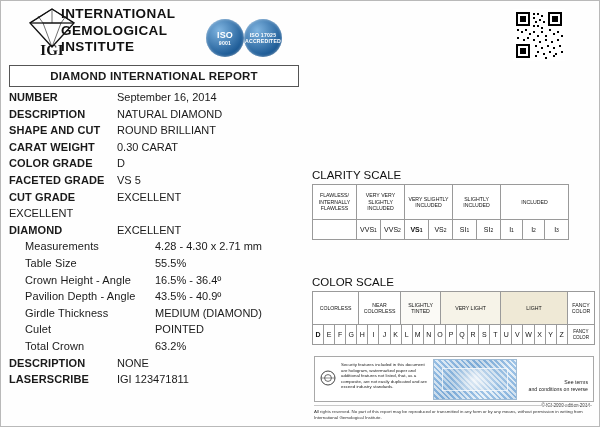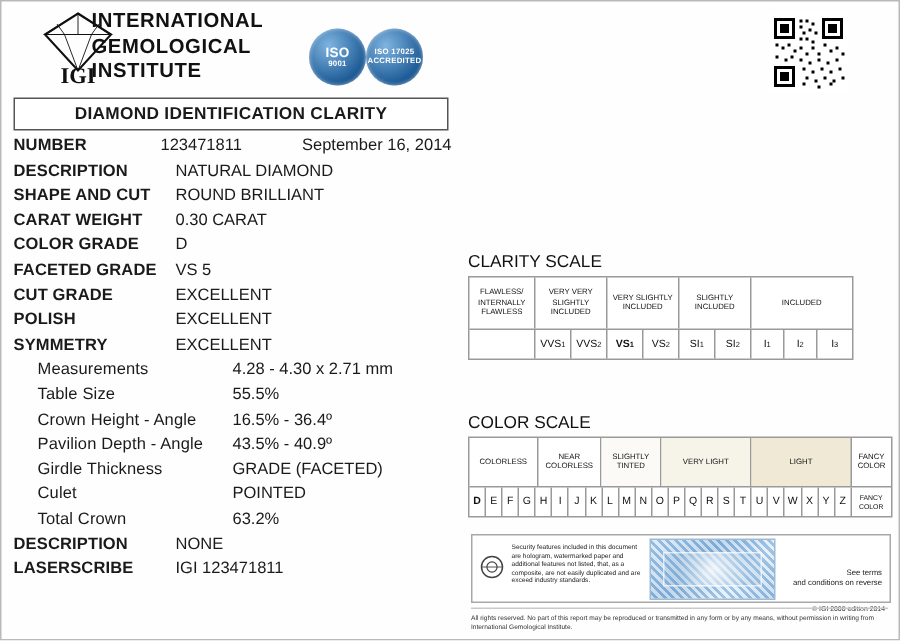--- a/index.html
+++ b/index.html
@@ -326,27 +326,26 @@
           <rect x="48" y="42" width="2" height="2"></rect>
             <rect x="22" y="46" width="2" height="2"></rect>
             <rect x="32" y="48" width="2" height="2"></rect>
           <rect x="40" y="46" width="2" height="2"></rect>
         </g>
       </svg>
     </div>
   </div>
 
   <div class="title-bar">
-    <span>DIAMOND IDENTIFICATION CLARITY</span>
+    <span>DIAMOND INTERNATIONAL REPORT</span>
   </div>
 
   <div class="data-block" id="data-rows">
       <div class="row">
         <div class="k">NUMBER</div>
-        <div class="v2">123471811</div>
         <div class="v">September 16, 2014</div>
       </div>
       <div class="row">
         <div class="k">DESCRIPTION</div>
         <div class="v">NATURAL DIAMOND</div>
       </div>
       <div class="row">
         <div class="k">SHAPE AND CUT</div>
         <div class="v">ROUND BRILLIANT</div>
       </div>
@@ -360,46 +359,45 @@
       </div>
       <div class="row">
         <div class="k">FACETED GRADE</div>
         <div class="v">VS 5</div>
       </div>
       <div class="row">
         <div class="k">CUT GRADE</div>
         <div class="v">EXCELLENT</div>
       </div>
       <div class="row">
-        <div class="k">POLISH</div>
         <div class="v">EXCELLENT</div>
       </div>
       <div class="row">
-        <div class="k">SYMMETRY</div>
+        <div class="k">DIAMOND</div>
         <div class="v">EXCELLENT</div>
       </div>
       <div class="row">
         <div class="k sub">Measurements</div>
         <div class="v">4.28 - 4.30 x 2.71 mm</div>
       </div>
       <div class="row">
         <div class="k sub">Table Size</div>
         <div class="v">55.5%</div>
       </div>
       <div class="row">
         <div class="k sub">Crown Height - Angle</div>
         <div class="v">16.5% - 36.4º</div>
       </div>
       <div class="row">
         <div class="k sub">Pavilion Depth - Angle</div>
         <div class="v">43.5% - 40.9º</div>
       </div>
       <div class="row">
         <div class="k sub">Girdle Thickness</div>
-        <div class="v">GRADE (FACETED)</div>
+        <div class="v">MEDIUM (DIAMOND)</div>
       </div>
       <div class="row">
         <div class="k sub">Culet</div>
         <div class="v">POINTED</div>
       </div>
       <div class="row">
         <div class="k sub">Total Crown</div>
         <div class="v">63.2%</div>
       </div>
       <div class="row">

